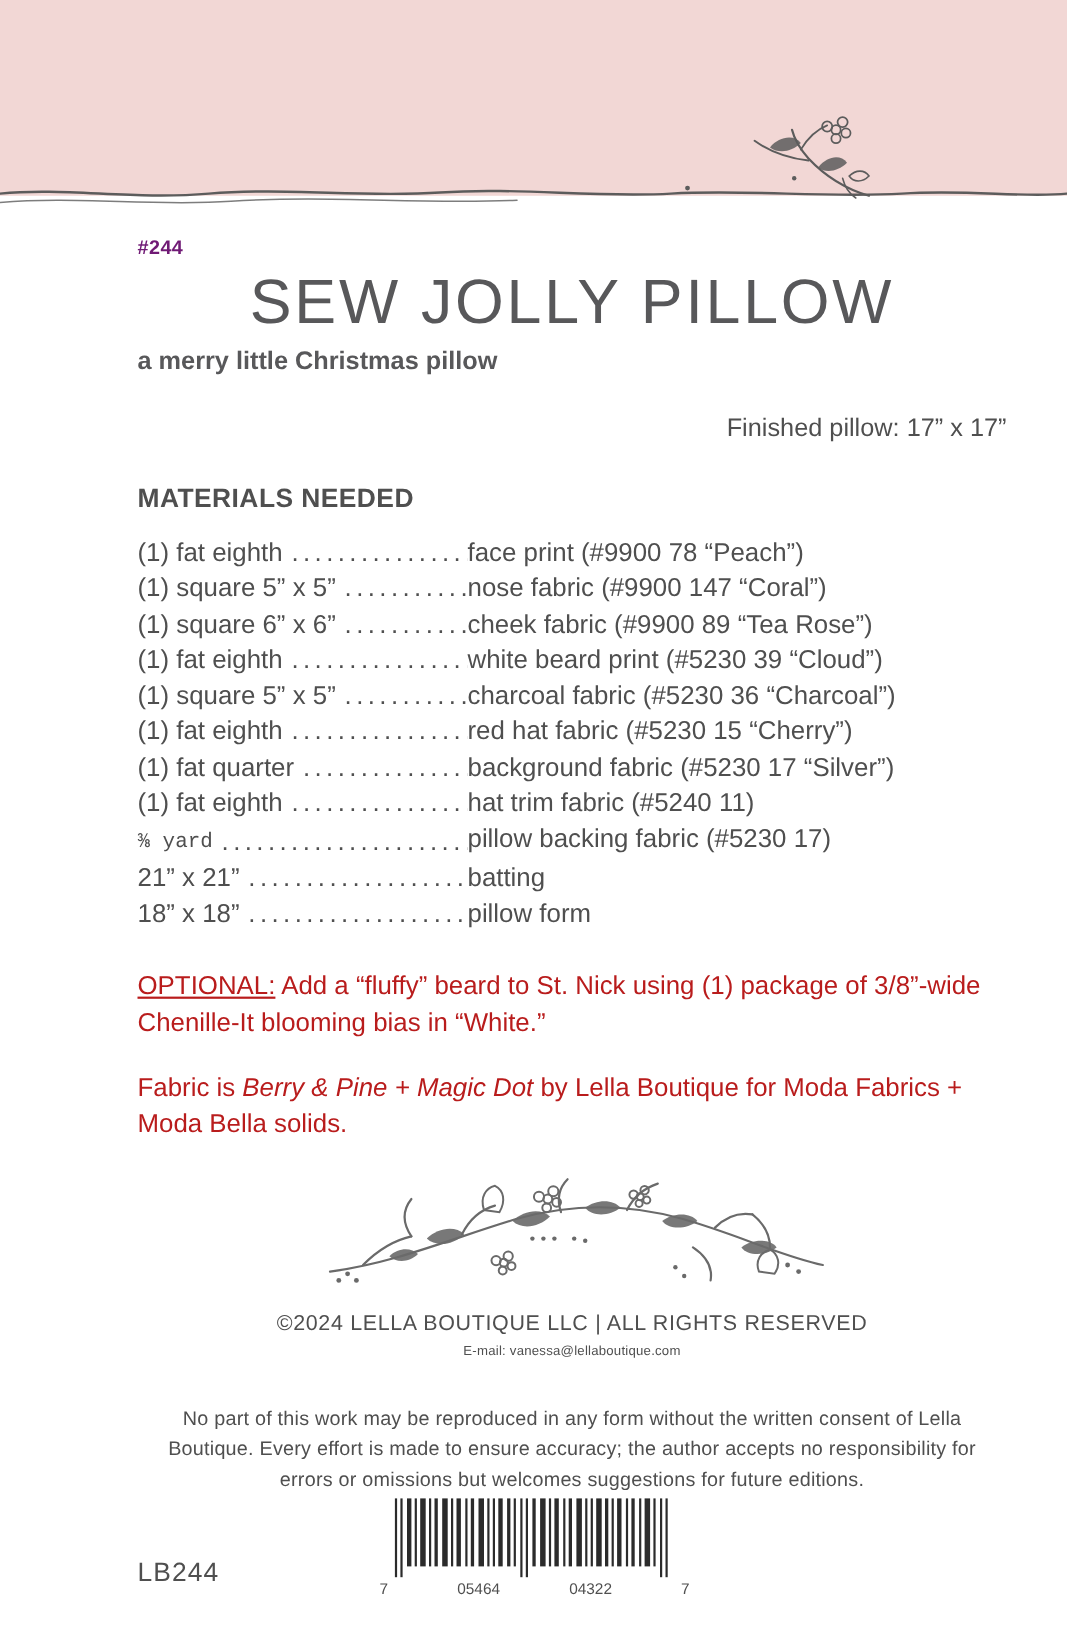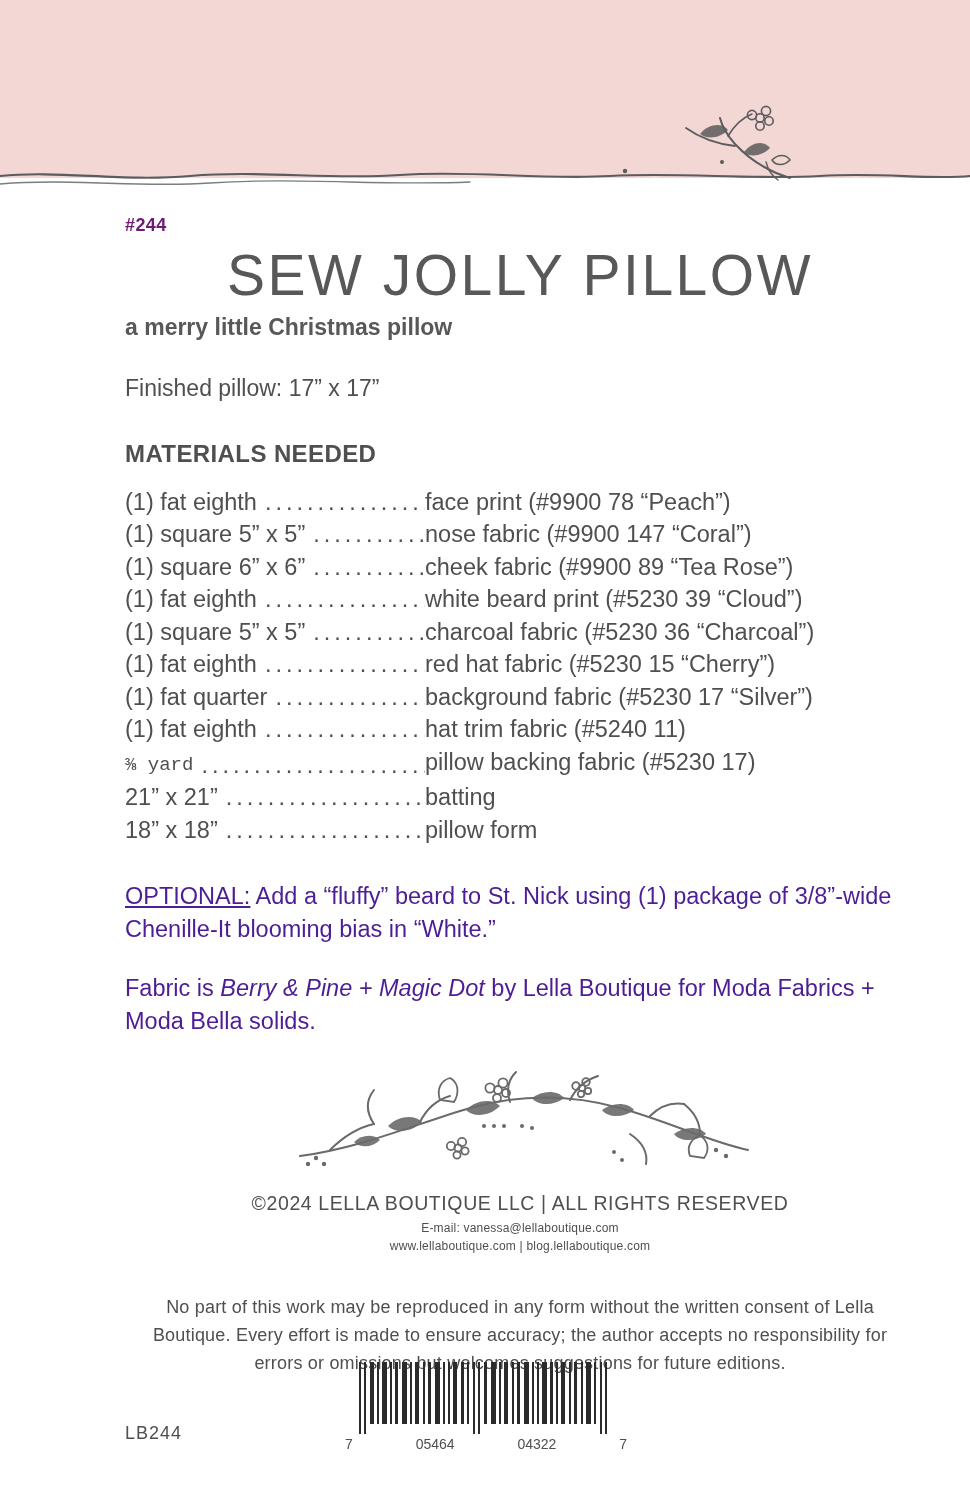--- a/index.html
+++ b/index.html
@@ -58,20 +58,21 @@
   .subtitle {
     font-size: 23px;
     font-weight: bold;
     color: #58585a;
     margin: 0 0 34px 0;
   }
   .finished {
     font-size: 23px;
     color: #4f4f4f;
     margin: 0 0 38px 0;
+    text-align: right;
   }
   .section-head {
     font-size: 24px;
     font-weight: bold;
     letter-spacing: .4px;
     color: #4f4f4f;
     margin: 0 0 18px 0;
   }
 
   
@@ -105,21 +106,21 @@
     color: #4f4f4f;
   }
   .mat-desc { flex: 1 1 auto; }
 
   .frac { font-size: 19px; font-family: Liberation Mono, monospace; }
 
   
   .para {
     font-size: 23.5px;
     line-height: 33px;
-    color: #4c1d95;
+    color: #b91c1c;
     margin: 0 0 26px 0;
   }
   .underline { text-decoration: underline; }
   .ital { font-style: italic; }
 
   
   .floral {
     width: 500px;
     height: 120px;
     margin: 18px auto 8px auto;
@@ -156,21 +157,21 @@
   
   .barcode-row {
     position: absolute;
     left: 125px;
     bottom: 48px;
     width: 790px;
     display: flex;
     align-items: flex-end;
   }
   .sku {
-    font-size: 18px;
+    font-size: 24px;
     letter-spacing: 1px;
     color: #4f4f4f;
     padding-bottom: 8px;
     width: 230px;
   }
   .barcode-wrap { position: relative; }
   .barcode {
     height: 72px;
     display: block;
   }
@@ -377,21 +378,20 @@
       <circle cx="446" cy="86" r="2.2"></circle>
         <circle cx="456" cy="92" r="2.2"></circle>
       <circle cx="344" cy="88" r="2"></circle>
         <circle cx="352" cy="96" r="2"></circle>
     </g>
   </svg>
 
   <div class="footer">
     <p class="copyright">©2024 LELLA BOUTIQUE LLC | ALL RIGHTS RESERVED</p>
     <p class="email">E-mail: vanessa@lellaboutique.com</p>
-    <p class="web">www.lellaboutique.com | blog.lellaboutique.com</p>
     <p class="legal">No part of this work may be reproduced in any form without the written consent of Lella Boutique. Every effort is made to ensure accuracy; the author accepts no responsibility for errors or omissions but welcomes suggestions for future editions.</p>
   </div>
 </div>
 
 <div class="barcode-row">
   <div class="sku">LB244</div>
   <div class="barcode-wrap">
     <svg class="barcode" width="270" height="72" viewBox="0 0 270 72" xmlns="http://www.w3.org/2000/svg">
       <g fill="#2b2b2b">
         <rect x="4" y="0" width="2" height="72"></rect>

